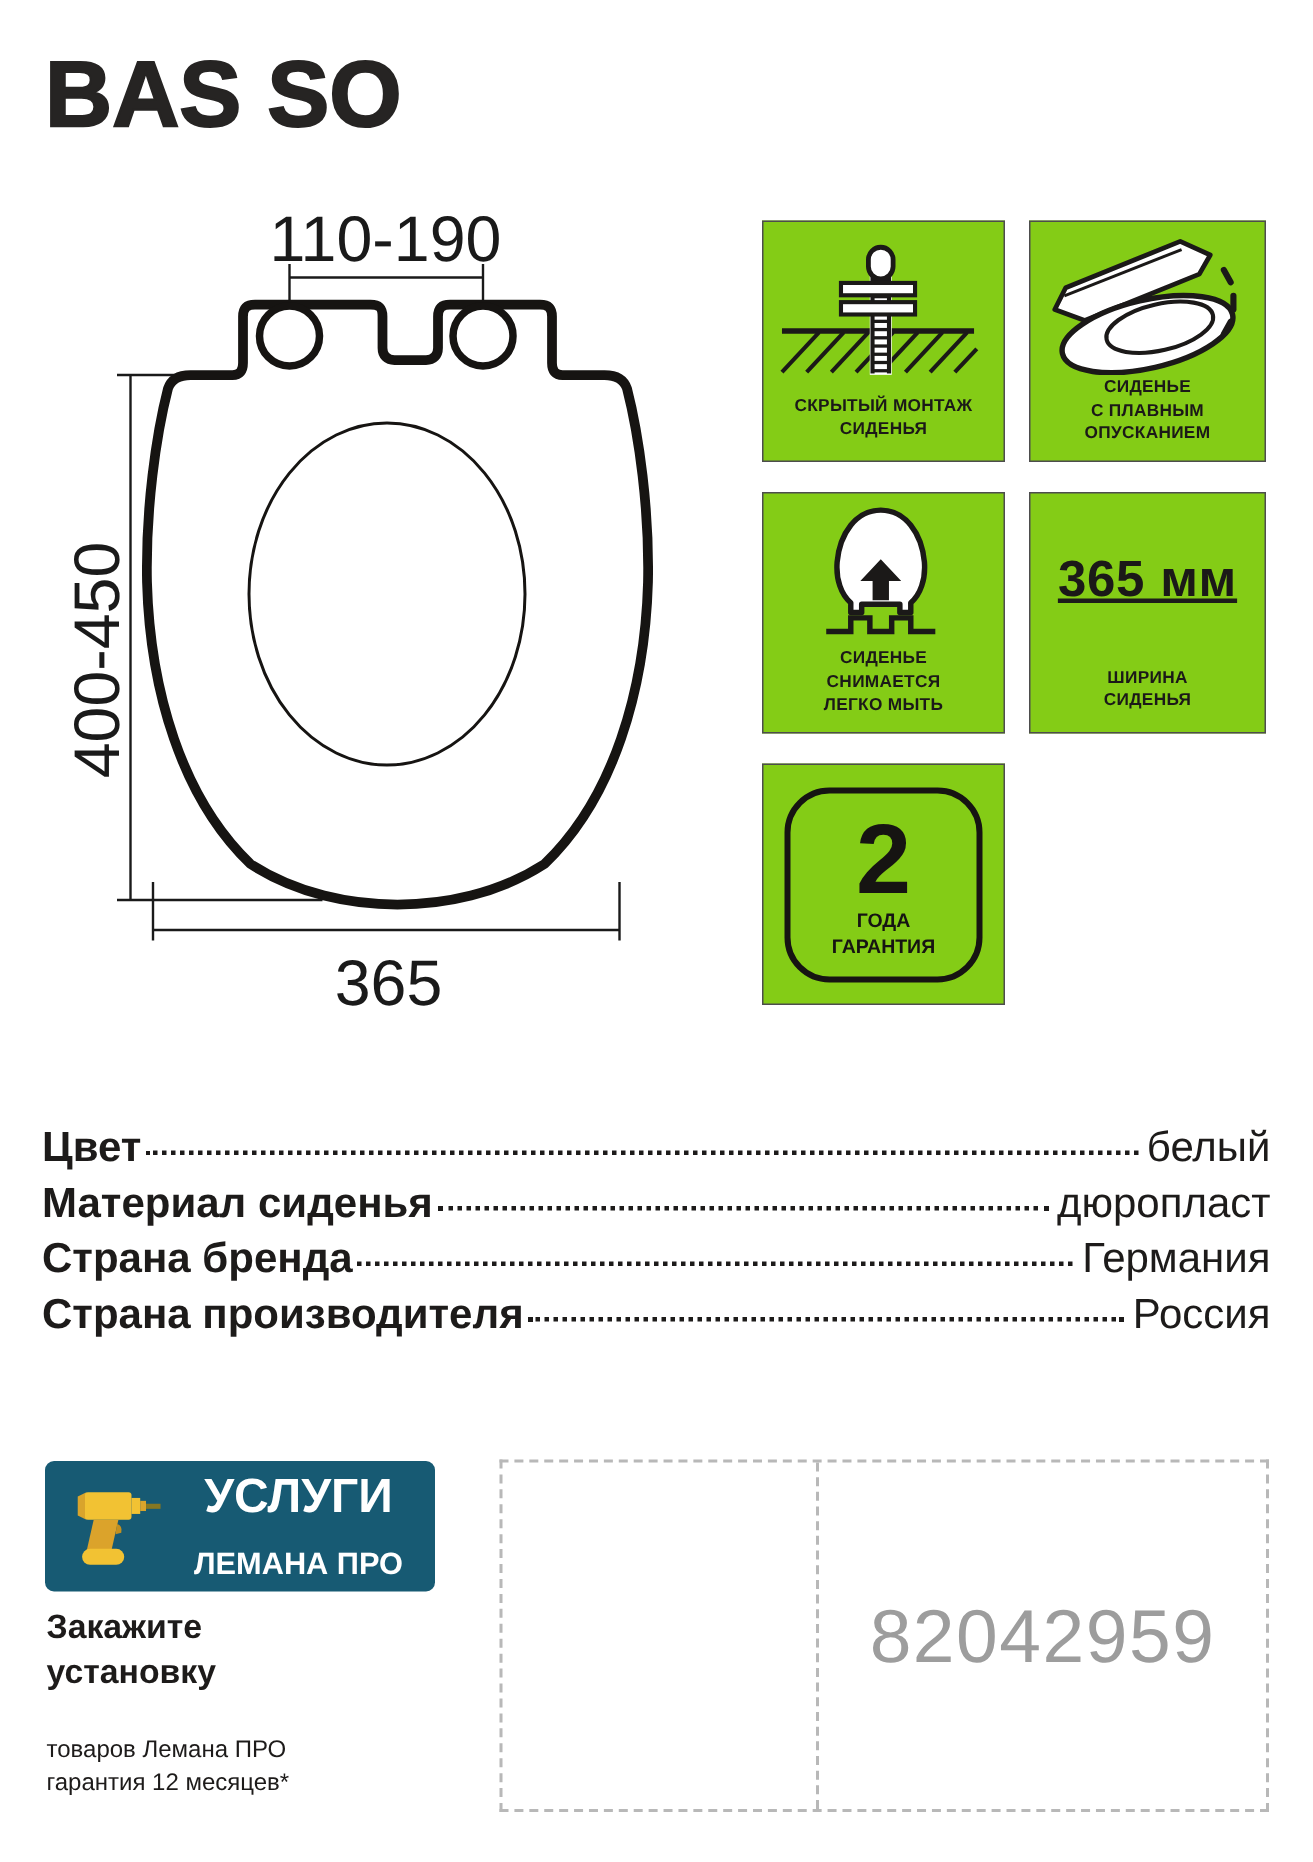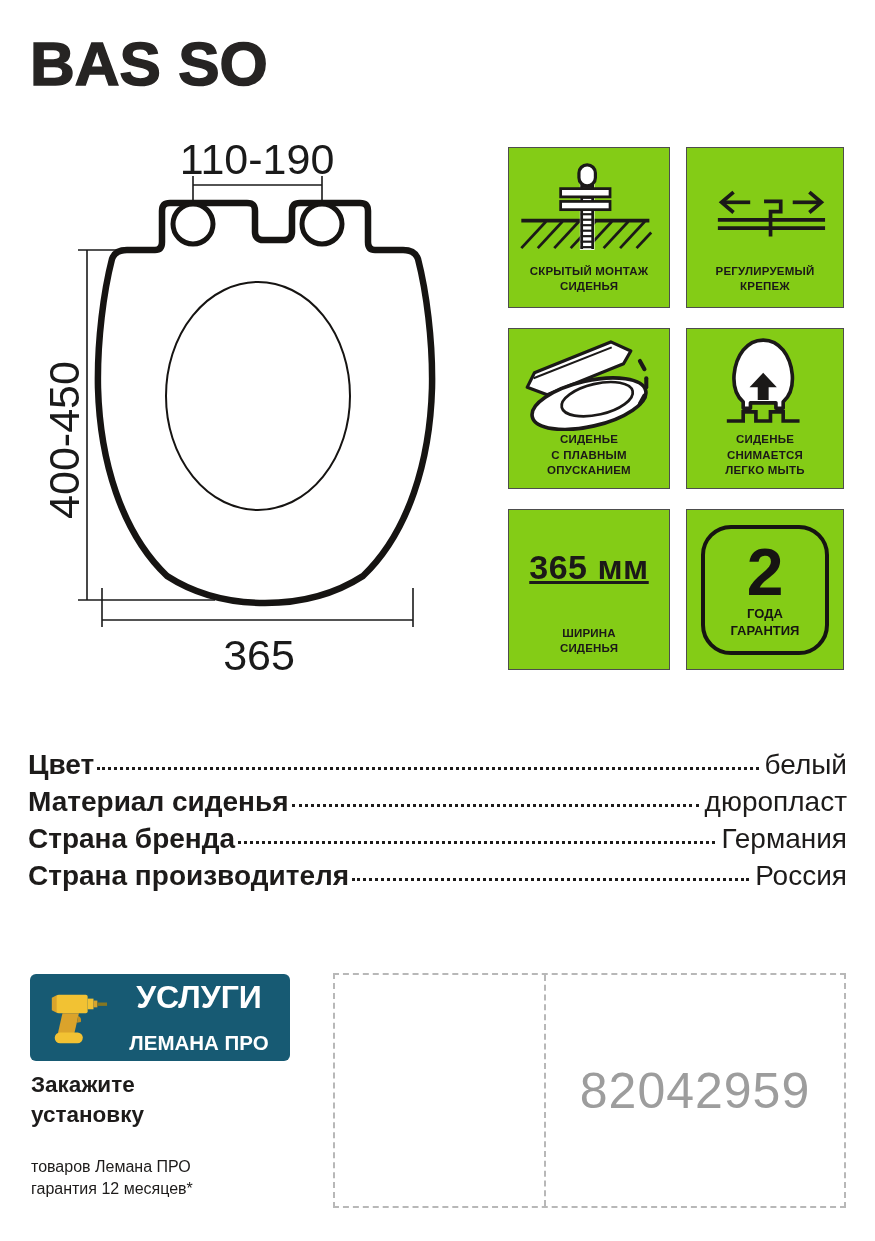--- a/index.html
+++ b/index.html
@@ -169,37 +169,20 @@
 
           <rect x="71" y="10" width="18" height="23" rx="9" fill="#ffffff" stroke="#1b1918" stroke-width="3.5"></rect>
           <rect x="51" y="36" width="54" height="9" fill="#ffffff" stroke="#1b1918" stroke-width="3"></rect>
           <rect x="51" y="50" width="54" height="9" fill="#ffffff" stroke="#1b1918" stroke-width="3"></rect>
         </svg>
       </div>
       <div class="feature-label">СКРЫТЫЙ МОНТАЖ
 СИДЕНЬЯ</div>
     </div>
 
-    <div class="feature-box">
-      <div class="feature-icon-area">
-        <svg width="146" height="104" viewBox="0 0 158 110">
-          <g stroke="#1b1918" stroke-width="4" fill="none">
-            <line x1="33" y1="51" x2="63" y2="51"></line>
-            <polyline points="45,40 32,51 45,62"></polyline>
-            <line x1="109" y1="51" x2="139" y2="51"></line>
-            <polyline points="127,40 140,51 127,62"></polyline>
-            <polyline points="78,50 96,50 96,61 85,61 85,88"></polyline>
-            <line x1="28" y1="70" x2="144" y2="70"></line>
-            <line x1="28" y1="79" x2="144" y2="79"></line>
-          </g>
-        </svg>
-      </div>
-      <div class="feature-label">РЕГУЛИРУЕМЫЙ
-КРЕПЕЖ</div>
-    </div>
 
     <div class="feature-box">
       <div class="feature-icon-area">
         <svg width="152" height="100" viewBox="0 0 164 110">
 
           <path d="M14,62 L22,46 L106,12 L128,22 L120,36 L36,70 Z" fill="#ffffff" stroke="#1b1918" stroke-width="3.5" stroke-linejoin="round"></path>
           <line x1="21" y1="52" x2="107" y2="18" stroke="#1b1918" stroke-width="2.2"></line>
 
           <ellipse cx="82" cy="80" rx="64" ry="25" transform="rotate(-13 82 80)" fill="#ffffff" stroke="#1b1918" stroke-width="4"></ellipse>
           <ellipse cx="91" cy="75" rx="40" ry="17" transform="rotate(-13 91 75)" fill="#ffffff" stroke="#1b1918" stroke-width="3"></ellipse>

